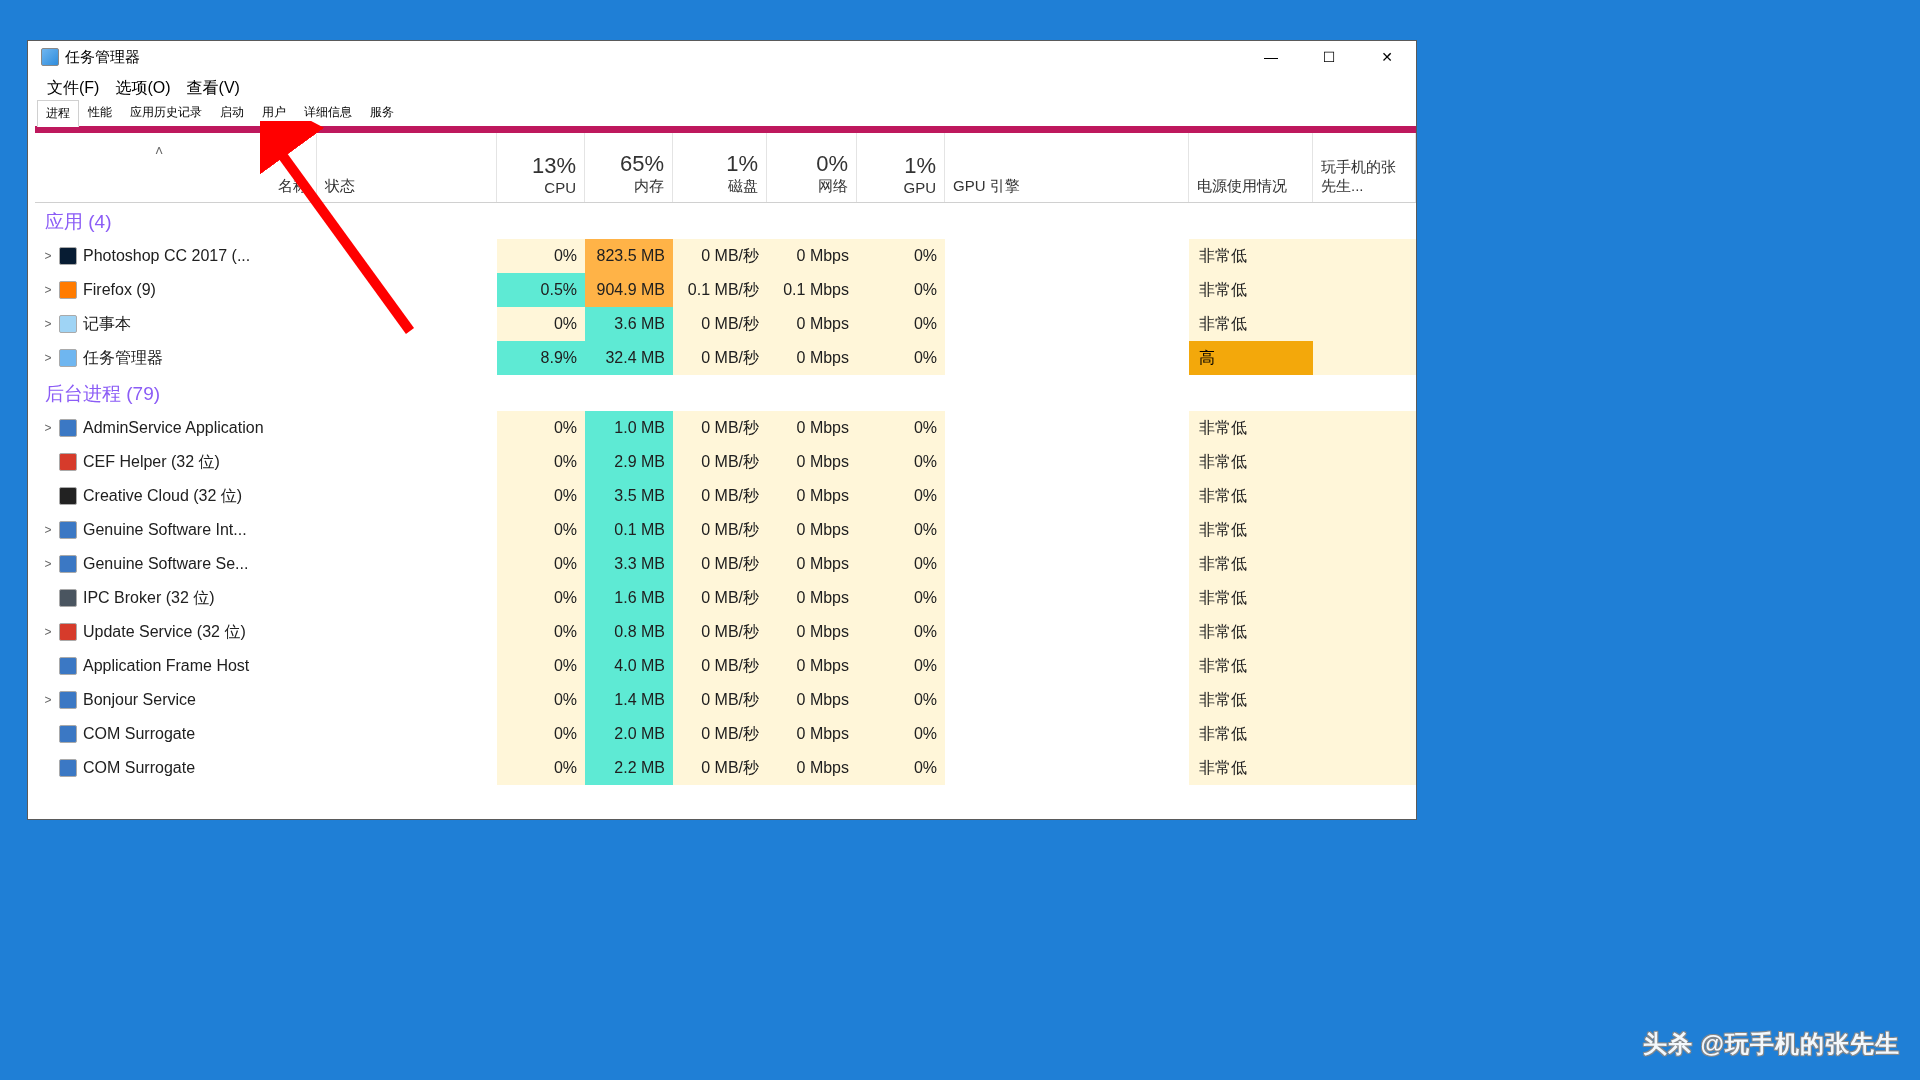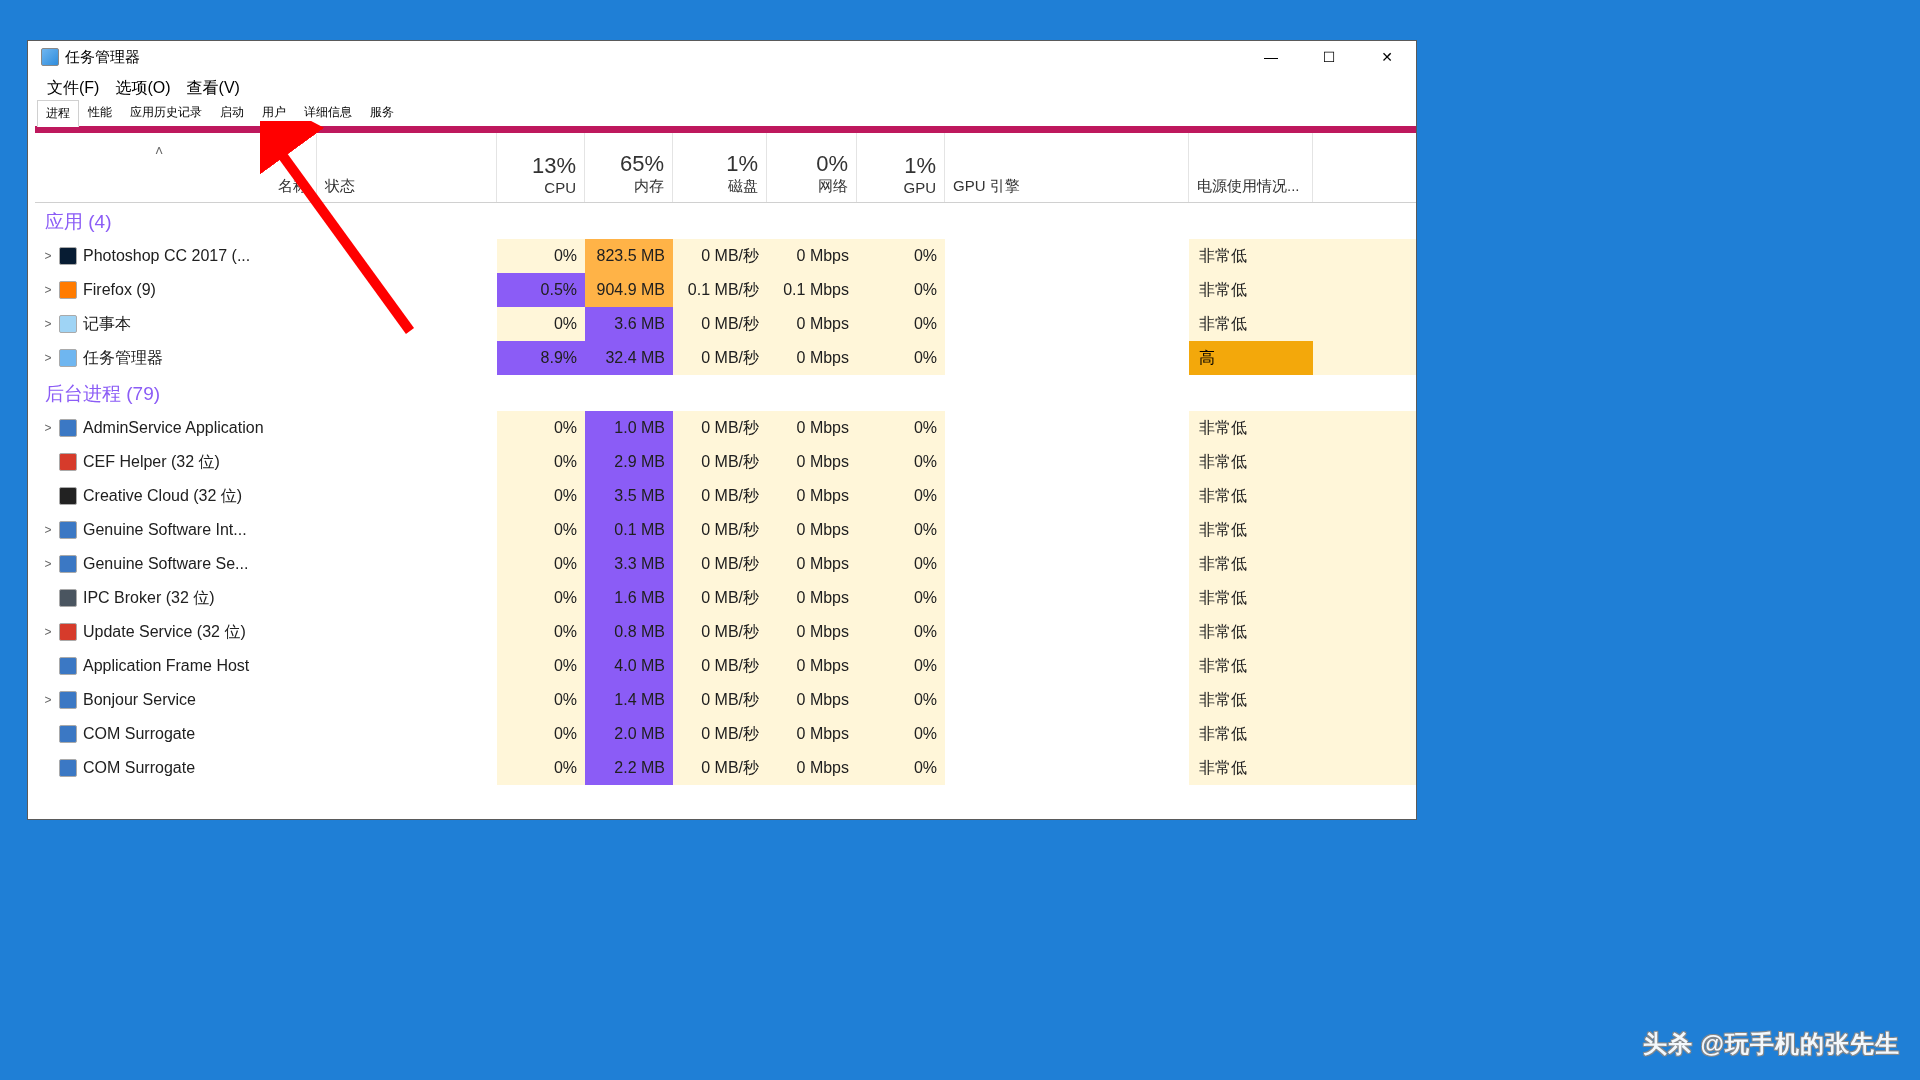--- a/index.html
+++ b/index.html
@@ -126,21 +126,21 @@
     right:20px; bottom:20px;
     font-size:24px; font-weight:600;
     color:#fff;
     text-shadow:
       -1px -1px 0 #888, 1px -1px 0 #888,
       -1px 1px 0 #888, 1px 1px 0 #888;
     opacity:0.95;
     letter-spacing:1px;
   }
   .shade1 { background:#fff6d9; }
-  .shade2 { background:#8b5cf6;text-align:center; }
+  .shade2 { background:#5eead4;text-align:center; }
   .shade3 { background:#ffb347; }
   .shade5 { background:#f3a80b; color:#000; }
   .pwr-cell { padding-left:10px; }
 </style>
 </head>
 <body>
 
 <div class="window">
 
   <div class="titlebar">
@@ -193,21 +193,24 @@
       <span class="label">网络</span>
     </div>
     <div class="num-col">
       <span class="pct">1%</span>
       <span class="label">GPU</span>
     </div>
     <div>
         <span>GPU 引擎</span>
       </div>
     <div>
-        <span>电源使用情况...</span>
+        <span>电源使用情况</span>
+      </div>
+    <div>
+        <span>玩手机的张先生...</span>
       </div>
   </div>
 
   <div class="table-body" id="table-body">
       <div class="group-header">应用 (4)</div>
       <div class="row">
         <div class="cell name-cell">
           <span class="expander">&gt;</span>
           <span class="app-icon" style="background: rgb(7, 28, 51);"></span>
           <span>Photoshop CC 2017 (...</span>

